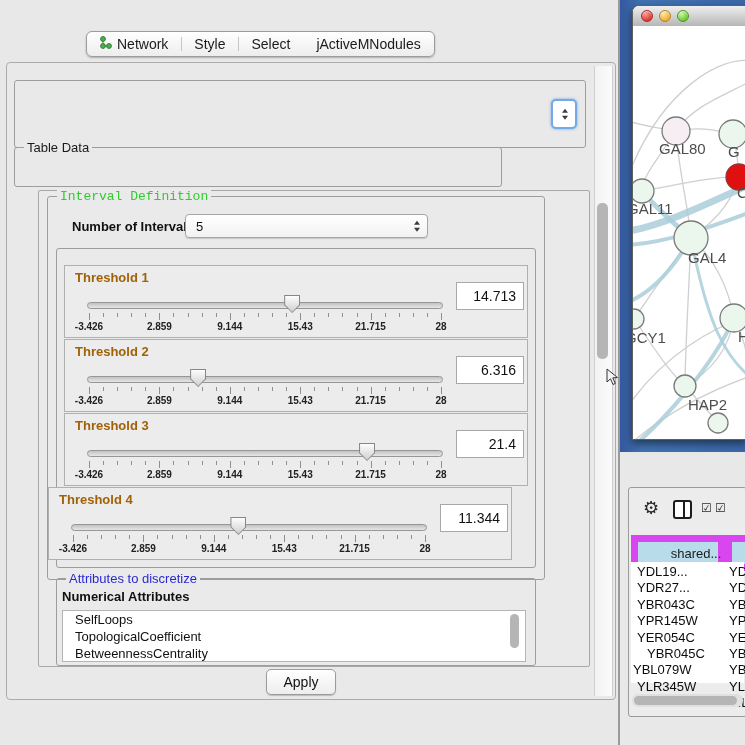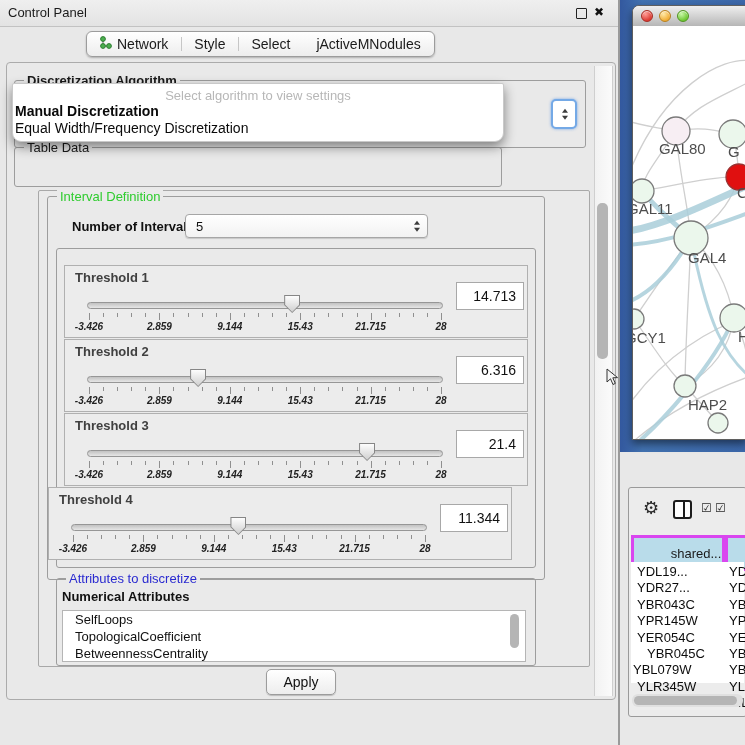--- a/index.html
+++ b/index.html
@@ -21,50 +21,50 @@
     background:linear-gradient(#ffffff,#ededed);box-shadow:0 1px 2px rgba(0,0,0,.25);overflow:hidden;height:24px;}
   .tab{display:flex;align-items:center;gap:5px;padding:0 13px;font-size:14px;color:#1b1b1b;position:relative;white-space:nowrap;}
   .tab.sep::before{content:"";position:absolute;left:0;top:5px;bottom:5px;width:1px;background:#c6c6c6;}
   .tab.selected{background:linear-gradient(#9a9a9a,#848484);color:#ececec;}
   .tab.selected + .tab.sep::before{display:none;}
 
   
   .groupbox{border:1px solid #9d9d9d;border-radius:3px;}
   .grouptitle{position:absolute;font-size:13px;padding:0 3px;background:#e9e9e9;white-space:nowrap;}
   .gt-dark{color:#1a1a1a;font-weight:bold;}
-  .gt-green{color:#2ecc2e;}
+  .gt-green{color:#2ecc2e;font-family:Liberation Mono, monospace;}
   .gt-blue{color:#2a2ad0;}
 
   
   .combo{background:linear-gradient(#ffffff,#f2f2f2);border:1px solid #a6a6a6;border-radius:4px;
     display:flex;align-items:center;font-size:13px;color:#111;padding:0 10px;box-shadow:0 1px 1px rgba(0,0,0,.15);}
   .updown{position:absolute;right:7px;top:50%;transform:translateY(-50%);display:flex;flex-direction:column;align-items:center;}
   .arr-up{width:0;height:0;border-left:3.5px solid transparent;border-right:3.5px solid transparent;border-bottom:4.5px solid #3c3c3c;margin-bottom:2.5px;}
   .arr-dn{width:0;height:0;border-left:3.5px solid transparent;border-right:3.5px solid transparent;border-top:4.5px solid #3c3c3c;}
 
   
   #algo-popup{left:12px;top:83px;width:490px;height:57px;background:#ffffff;border:1px solid #c9c9c9;
     border-radius:2px 2px 9px 9px;box-shadow:0 5px 12px rgba(0,0,0,.45);z-index:20;}
   #algo-hint{left:0;right:0;top:4px;text-align:center;font-size:13px;color:#b7b7b7;}
   .algo-opt{left:2px;font-size:14px;color:#0a0a0a;white-space:nowrap;}
 
   #algo-combo-frag{left:551px;top:99px;width:22px;height:26px;background:#fff;border:2px solid #74a9e6;
     border-radius:5px;z-index:6;box-shadow:0 0 3px rgba(90,150,230,.8);}
 
   
   .tpanel{background:#ececec;border:1px solid #b0b0b0;}
-  .tlabel{position:absolute;left:10px;top:4px;font-size:13px;font-weight:bold;color:#404040;}
+  .tlabel{position:absolute;left:10px;top:4px;font-size:13px;font-weight:bold;color:#a16207;}
   .track{position:absolute;left:22px;top:36px;width:354px;height:5px;background:linear-gradient(#c2c2c2,#e6e6e6);
     border:1px solid #969696;border-radius:4px;}
   .thumb{position:absolute;width:16px;height:18px;clip-path:polygon(0 0,100% 0,100% 55%,50% 100%,0 55%);
     background:#868686;top:29px;z-index:3;}
   .thumb::after{content:"";position:absolute;left:1px;right:1px;top:1px;bottom:1px;
     clip-path:polygon(0 0,100% 0,100% 55%,50% 100%,0 55%);background:linear-gradient(#fdfdfd,#cfcfcf);}
   .tick{position:absolute;width:1px;background:#8f8f8f;top:47px;}
-  .ticklabel{position:absolute;top:55px;transform:translateX(-50%);font-size:10px;color:#222;font-weight:bold;font-style:italic;}
+  .ticklabel{position:absolute;top:55px;transform:translateX(-50%);font-size:10px;color:#222;font-weight:bold;}
   .valuebox{position:absolute;left:391px;top:16px;width:68px;height:28px;background:#fff;border:1px solid #a8a8a8;
     font-size:14px;color:#111;display:flex;align-items:center;justify-content:flex-end;padding-right:7px;box-sizing:border-box;}
 
   
   #attr-list{background:#fff;border:1px solid #b5b5b5;overflow:hidden;}
   .attr-item{font-size:13px;color:#111;padding-left:12px;height:17px;line-height:17px;white-space:nowrap;}
 
   
   .pushbtn{background:linear-gradient(#ffffff,#ededed);border:1px solid #9c9c9c;border-radius:5px;
     font-size:14px;color:#111;display:flex;align-items:center;justify-content:center;box-shadow:0 1px 1px rgba(0,0,0,.2);}
@@ -84,42 +84,37 @@
   #light-green{left:44px;background:radial-gradient(circle at 35% 30%,#c9f7a9,#6ec832 70%);border:1px solid #4f9420;box-sizing:border-box;}
   #net-canvas{left:0;top:20px;width:113px;height:413px;background:#fff;overflow:hidden;}
 
   #table-panel-strip{left:620px;top:452px;width:125px;height:33px;background:#e6e6e6;border-top:1px solid #bdbdbd;}
   #table-panel-title{left:14px;top:8px;font-size:13px;color:#111;}
   #table-box{left:628px;top:487px;width:117px;height:228px;background:#ececec;border:1px solid #9a9a9a;border-radius:3px;}
   #tb-gear{left:14px;top:9px;font-size:18px;color:#2a2a2a;font-family:"DejaVu Sans",sans-serif;}
   #tb-colicon{left:44px;top:12px;width:15px;height:15px;border:2px solid #1c1c1c;border-radius:3px;background:#fff;}
   #tb-colicon::after{content:"";position:absolute;left:50%;top:0;bottom:0;width:2px;background:#1c1c1c;}
   .tb-check{top:13px;font-size:12px;color:#2a2a2a;font-family:"DejaVu Sans",sans-serif;}
-  .th-cell{position:absolute;top:47px;height:36px;background:#b9dcea;border:3px solid #d946ef;box-sizing:border-box;
+  .th-cell{position:absolute;top:47px;height:36px;background:#b9dcea;border:7px solid #d946ef;box-sizing:border-box;
     font-size:13px;color:#1a1a1a;display:flex;align-items:center;justify-content:center;padding-left:36px;}
   #rows-bg{left:2px;top:74px;width:113px;height:121px;background:#fff;}
   .trow{position:absolute;font-size:13px;color:#0c0c0c;white-space:nowrap;}
   #hscroll{left:3px;top:206px;width:111px;height:13px;background:#e0e0e0;border-radius:6px;}
   #hscroll-thumb{left:2px;top:2px;width:103px;height:9px;}
 
   svg text{font-family:"Liberation Sans",sans-serif;}
   #cursor{left:606px;top:368px;z-index:60;}
 </style>
 </head>
 <body>
 
 <div id="app">
 
   <div id="left-panel" class="abs">
 
-    <div id="cp-titlebar" class="abs">
-      <span id="cp-title" class="abs">Control Panel</span>
-      <span id="float-icon" class="abs"></span>
-      <span id="close-icon" class="abs">✖</span>
-    </div>
 
     <div class="abs" style="left:86px;top:31px;">
       <div class="tabbar">
         <div class="tab">
           <span>
             <svg width="12" height="14" viewBox="0 0 12 14">
               <line x1="3" y1="3" x2="3" y2="10" stroke="#9a9a9a" stroke-width="1.4"></line>
               <line x1="3" y1="10" x2="9" y2="10" stroke="#9a9a9a" stroke-width="1.4"></line>
               <circle cx="3" cy="3" r="2.4" fill="#4caf50" stroke="#2e7d32"></circle>
               <circle cx="3" cy="10" r="2.4" fill="#4caf50" stroke="#2e7d32"></circle>
@@ -136,34 +131,28 @@
           </div>
         <div class="tab">
             <span>jActiveMNodules</span>
           </div>
       </div>
     </div>
 
     <div class="abs" style="left:6px;top:62px;width:610px;height:638px;background:#e9e9e9;border:1px solid #ababab;border-radius:4px;box-sizing:border-box;"></div>
 
     <div class="abs groupbox" style="left:14px;top:80px;width:570px;height:66px;"></div>
-    <span class="grouptitle gt-dark" style="left:24px;top:73px;z-index:1;">Discretization Algorithm</span>
 
     <div id="algo-combo-frag" class="abs">
       <span class="updown">
           <span class="arr-up"></span>
           <span class="arr-dn"></span>
         </span>
     </div>
 
-    <div id="algo-popup" class="abs">
-      <div id="algo-hint" class="abs">Select algorithm to view settings</div>
-      <div class="algo-opt abs" style="top:19px;font-weight:bold;">Manual Discretization</div>
-      <div class="algo-opt abs" style="top:36px;">Equal Width/Frequency Discretization</div>
-    </div>
 
     <div class="abs groupbox" style="left:14px;top:147px;width:486px;height:38px;"></div>
     <span class="grouptitle gt-dark" style="left:24px;top:140px;font-weight:normal;">Table Data</span>
 
     <div class="abs" style="left:38px;top:190px;width:552px;height:477px;background:#eaeaea;border:1px solid #a8a8a8;border-radius:2px;box-sizing:border-box;"></div>
 
     <div class="abs groupbox" style="left:47px;top:196px;width:496px;height:382px;"></div>
     <span class="grouptitle gt-green" style="left:57px;top:189px;background:#eaeaea;">Interval Definition</span>
 
     <span class="abs" style="left:72px;top:219px;font-size:13px;font-weight:bold;color:#111;">Number of Intervals</span>

